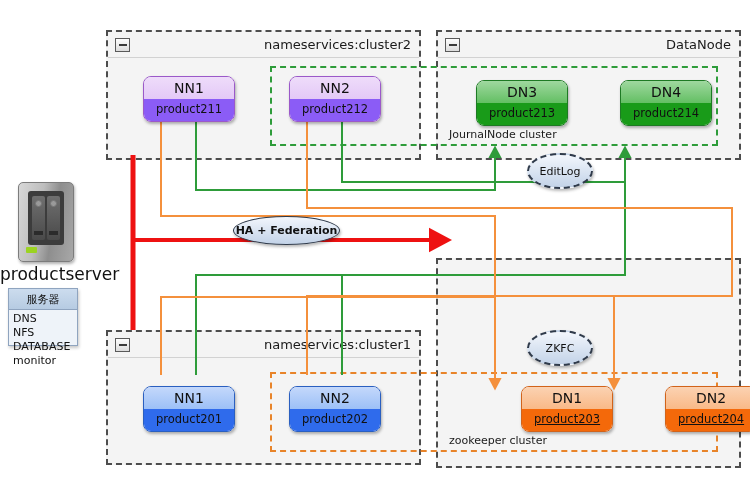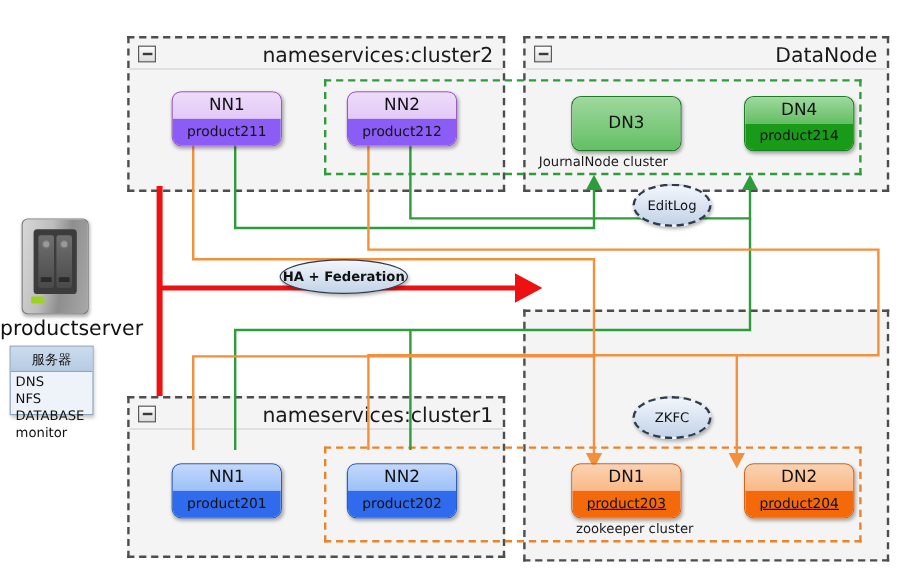--- a/index.html
+++ b/index.html
@@ -26,21 +26,21 @@
   .container-box {
     position: absolute;
     border: 2px dashed #4d4d4d;
     background: #f4f4f4;
     box-sizing: border-box;
   }
   .container-title {
     position: absolute;
     right: 8px;
     top: 5px;
-    font-size: 17px;
+    font-size: 13px;
     color: #1a1a1a;
     white-space: nowrap;
   }
   .collapse-btn {
     position: absolute;
     left: 7px;
     top: 6px;
     width: 15px;
     height: 14px;
     box-sizing: border-box;
@@ -106,21 +106,21 @@
   .node.purple .bot { background: #8b5cf6; }
 
   .node.green { border: 1px solid #1e7a24; }
   .node.green .top { background: linear-gradient(#9fd89f, #63bf63); }
   .node.green .bot { background: #199b19; }
 
   .node.blue { border: 1px solid #2a5fc0; }
   .node.blue .top { background: linear-gradient(#c4d8fb, #9cc0f7); }
   .node.blue .bot { background: #2f6bec; }
 
-  .node.orange { border: 1px solid #d2631a; }
+  .node.orange { border: 1px solid #d2631a; margin-left: 45px; }
   .node.orange .top { background: linear-gradient(#fbd2b2, #f9b987); }
   .node.orange .bot { background: #f4690a; text-decoration: underline; }
 
   
   .ellipse {
     position: absolute;
     display: flex;
     align-items: center;
     justify-content: center;
     border-radius: 50%;
@@ -245,21 +245,21 @@
       </div>
     <div class="container-title">nameservices:cluster1</div>
   </div>
 
   <div class="container-box" id="box-datanode-lower" style="left:436px; top:258px; width:305px; height:210px;"></div>
 
   <div class="subregion green" style="left:270px; top:66px; width:448px; height:80px;"></div>
   <div class="subregion-label" style="left:449px; top:128px;">JournalNode cluster</div>
 
   <div class="subregion orange" style="left:270px; top:372px; width:448px; height:80px;"></div>
-  <div class="subregion-label" style="left:449px; top:434px;margin-left:31px;">zookeeper cluster</div>
+  <div class="subregion-label" style="left:449px; top:434px;">zookeeper cluster</div>
 
   <svg class="wires" viewBox="0 0 750 490">
     <defs>
       <marker id="arrow-green" markerWidth="8" markerHeight="8" refX="3.2" refY="4" orient="auto" markerUnits="strokeWidth">
         <path d="M0,0.6 L6.4,4 L0,7.4 z" fill="#2e9c3a"></path>
       </marker>
       <marker id="arrow-orange" markerWidth="8" markerHeight="8" refX="3.2" refY="4" orient="auto" markerUnits="strokeWidth">
         <path d="M0,0.6 L6.4,4 L0,7.4 z" fill="#f4903c"></path>
       </marker>
       <marker id="arrow-red" markerWidth="7" markerHeight="7" refX="2.8" refY="3.5" orient="auto" markerUnits="strokeWidth">
@@ -292,20 +292,21 @@
     <div class="bot">product211</div>
   </div>
 
   <div class="node purple" style="left:289px; top:76px;">
     <div class="top">NN2</div>
     <div class="bot">product212</div>
   </div>
 
   <div class="node green" style="left:476px; top:80px;">
     <div class="top">DN3</div>
+    <div class="bot">product213</div>
   </div>
 
   <div class="node green" style="left:620px; top:80px;">
     <div class="top">DN4</div>
     <div class="bot">product214</div>
   </div>
 
   <div class="node blue" style="left:143px; top:386px;">
     <div class="top">NN1</div>
     <div class="bot">product201</div>

